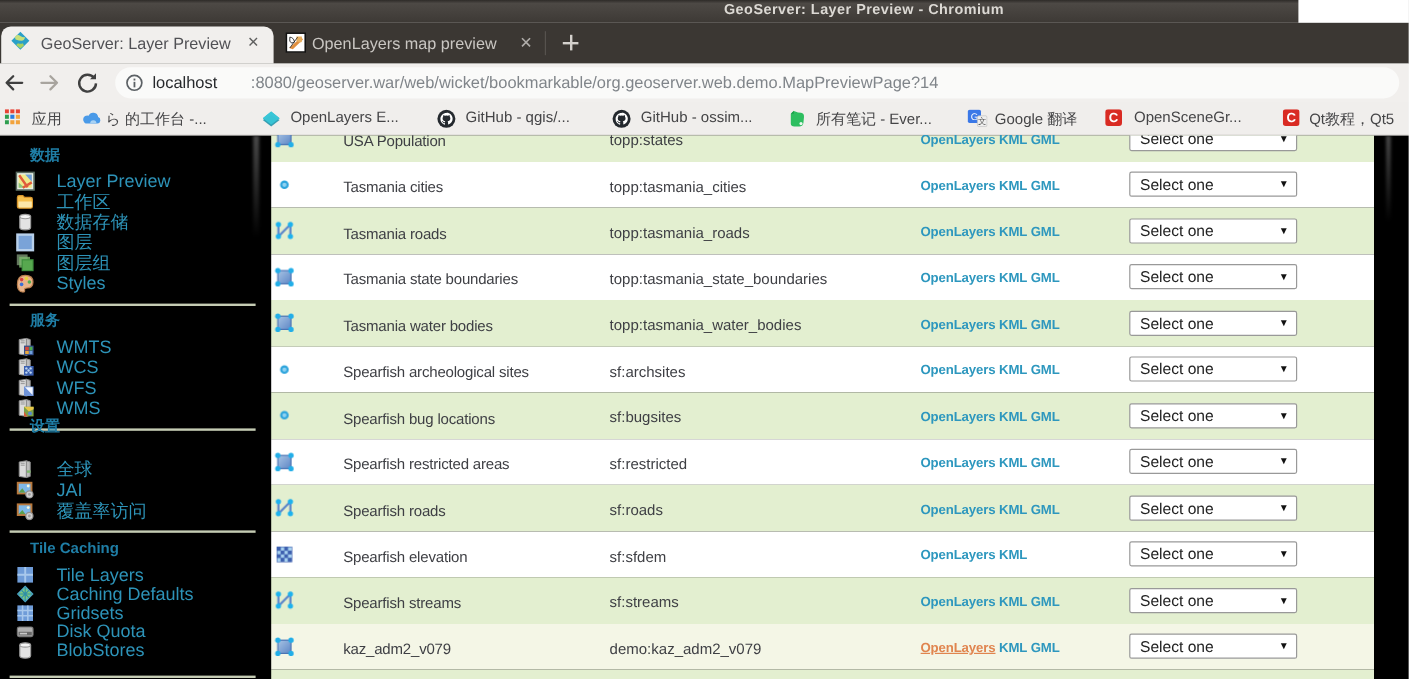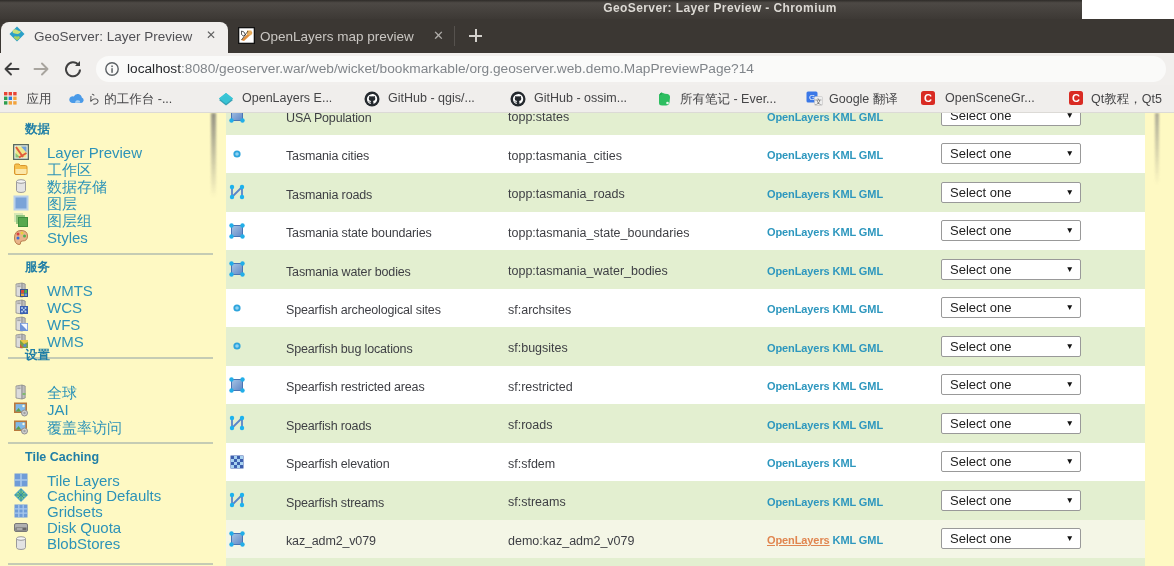--- a/index.html
+++ b/index.html
@@ -26,30 +26,30 @@
 .tdiv { position:absolute; left:454px; top:7px; width:1px; height:20px; background:#56524e; }
 .tplus { position:absolute; left:469px; top:10px; width:13px; height:13px; }
 .tplus:before { content:""; position:absolute; left:0; top:5.5px; width:13px; height:2px; background:#d4d1cd; }
 .tplus:after { content:""; position:absolute; left:5.5px; top:0; width:2px; height:13px; background:#d4d1cd; }
 
 
 .toolbar { position:absolute; left:0; top:53px; width:1174px; height:32px; background:#f1efed; }
 .omni { position:absolute; left:96px; top:3px; right:8px; height:26px; background:#fafaf9; border-radius:13px; }
 .navic { position:absolute; top:0; }
 .urltext { position:absolute; left:127px; top:8px; font-size:13.7px; color:#202124; white-space:nowrap; }
-.urltext .dim { color:#80858a; }
+.urltext .dim { color:#80858a;padding-left:28px; }
 
 
 .bookbar { position:absolute; left:0; top:85px; width:1174px; height:28px; background:#f0eeec;
   border-bottom:1px solid #dcdad6; }
 .bmi { position:absolute; top:6px; }
 .bmt { position:absolute; top:6px; font-size:12.5px; color:#454547; white-space:nowrap; }
 
 
-.content { position:absolute; left:0; top:113px; width:1174px; height:453px; background:#fef9c3; overflow:hidden; }
+.content { position:absolute; left:0; top:113px; width:1174px; height:453px; background:#000000; overflow:hidden; }
 
 .shead { position:absolute; left:13px; font-size:12.5px; font-weight:bold; color:#1f7ea6; height:18px; line-height:18px;padding-left:12px; }
 .sitem { position:absolute; left:13px; height:18px; line-height:18px; white-space:nowrap; }
 .sitem .sic { display:inline-block; vertical-align:middle; width:16px; height:16px; margin-top:-2px; }
 .sitem .slb { font-size:15px; color:#2d93b8; margin-left:18px; vertical-align:middle; }
 .ssep { position:absolute; left:8px; width:205px; height:1.5px; background:#c5ccb4; }
 
 .row { position:absolute; left:225.5px; width:919.5px; }
 .ric { position:absolute; left:228px; top:50%; margin-top:-9px; width:18px; height:18px; }
 .ric, .rtitle, .rname, .rlinks { transform:translateZ(0); }

